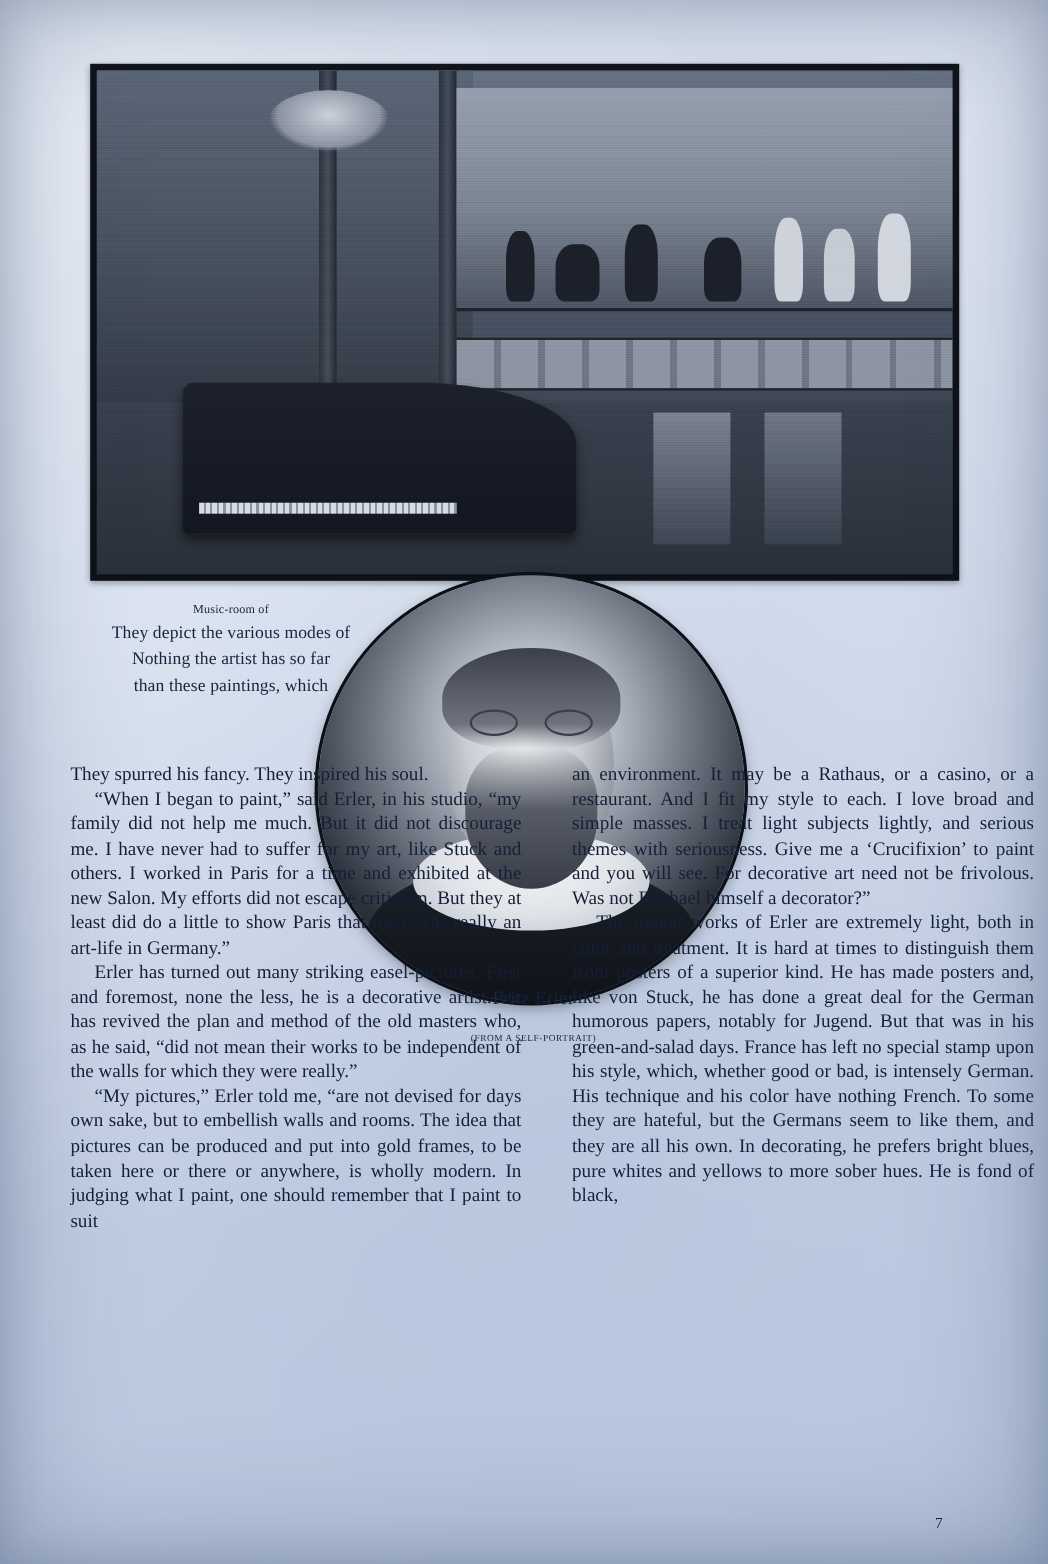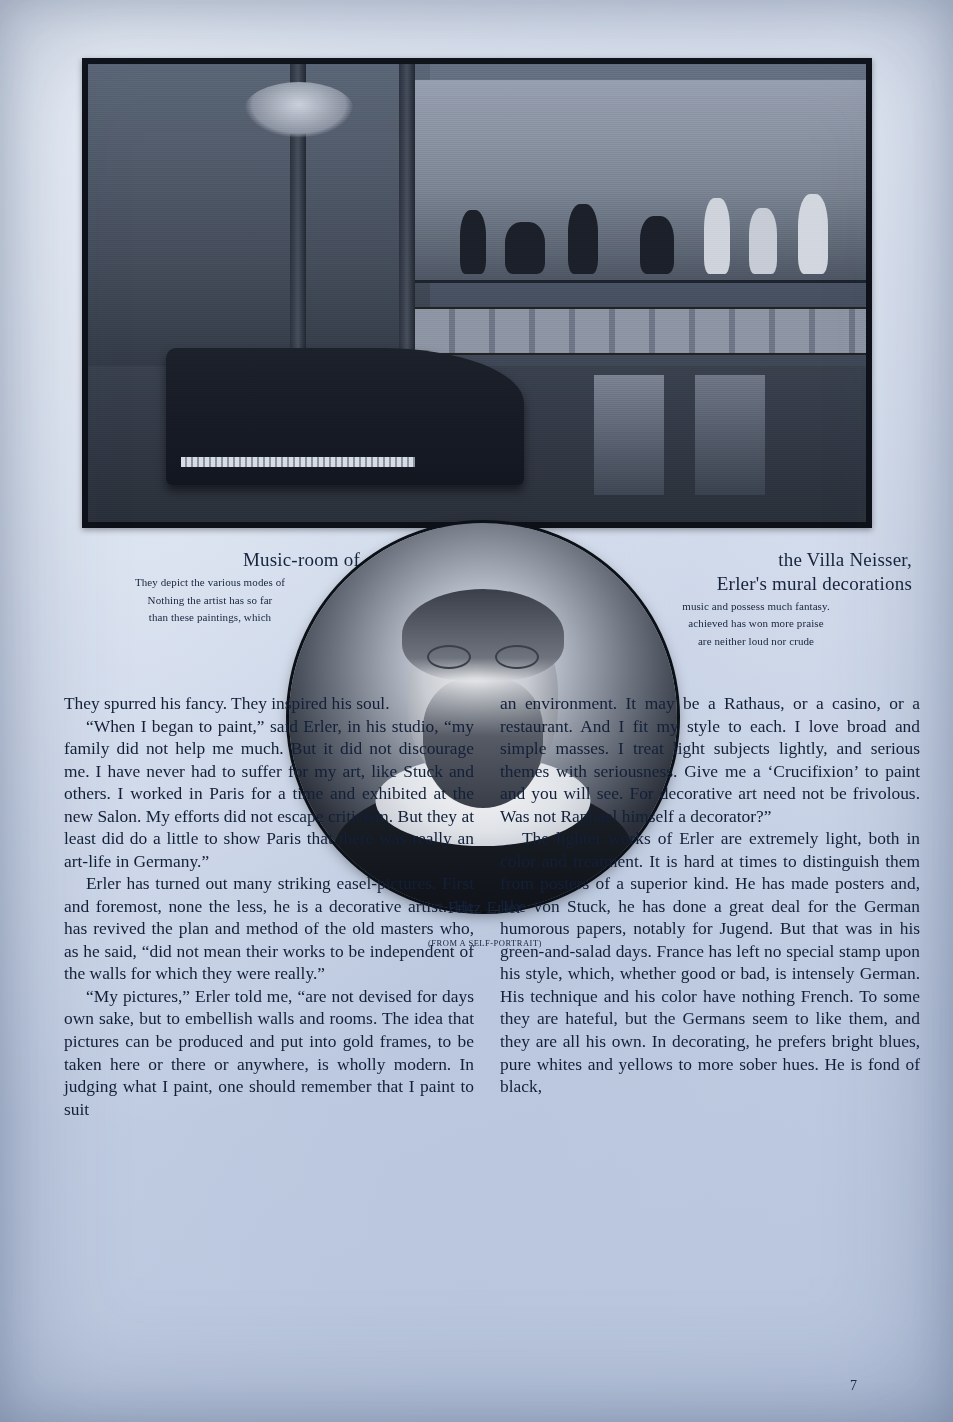--- a/index.html
+++ b/index.html
@@ -91,22 +91,22 @@
   }
   
   .cap{
     position:absolute;
     text-align:center;
     line-height:1.25;
     color:#16243d;
   }
   .cap-left{left:60px;top:548px;width:300px;}
   .cap-right{left:600px;top:548px;width:312px;}
-  .cap-l1{font-size:19px;letter-spacing:.2px;text-align:right;}
-  .cap-l2{font-size:11px;letter-spacing:.1px;margin-top:4px;}
+  .cap-l1{font-size:11px;letter-spacing:.2px;}
+  .cap-l2{font-size:16px;letter-spacing:.1px;margin-top:4px;}
   
   .portrait-wrap{
     position:absolute;left:289px;top:523px;width:388px;height:388px;
   }
   .portrait{
     position:absolute;inset:0;border-radius:50%;
     background:
       radial-gradient(circle at 50% 36%, #e3e7ee 0%, #b9c0cb 22%, #6f7682 46%, #2b303a 70%, #14181f 100%);
     box-shadow:0 0 0 3px #0c1017, 0 4px 14px rgba(0,0,0,0.4);
     overflow:hidden;
@@ -156,21 +156,21 @@
   .col{
     position:absolute;
     font-size:17.4px;
     line-height:1.295;
     text-align:justify;
     color:#132038;
   }
   .col p{margin:0;text-indent:22px;}
   .col p.noind{text-indent:0;margin-top:20px;}
   .col-left{left:64px;top:672px;width:410px;}
-  .col-right{left:500px;top:672px;width:420px;}
+  .col-right{left:520px;top:672px;width:420px;}
   
   .shape-l{float:right;width:0;}
   .shape-l i{display:block;clear:right;float:right;height:18px;}
   .shape-r{float:left;width:0;}
   .shape-r i{display:block;clear:left;float:left;height:18px;}
   .page-num{
     position:absolute;right:96px;bottom:28px;font-size:14px;color:#1a2740;
   }
 </style>
 </head>
@@ -204,27 +204,20 @@
     </div>
   </div>
 
   <div class="cap cap-left">
     <div class="cap-l1">Music-room of</div>
     <div class="cap-l2">They depict the various modes of</div>
     <div class="cap-l2">Nothing the artist has so far</div>
     <div class="cap-l2">than these paintings, which</div>
   </div>
 
-  <div class="cap cap-right">
-    <div class="cap-l1">the Villa Neisser,</div>
-    <div class="cap-l1">Erler's mural decorations</div>
-    <div class="cap-l2">music and possess much fantasy.</div>
-    <div class="cap-l2">achieved has won more praise</div>
-    <div class="cap-l2">are neither loud nor crude</div>
-  </div>
 
   <div class="portrait-wrap">
     <div class="portrait">
       <div class="body"></div>
       <div class="collar"></div>
       <div class="head"></div>
       <div class="beard"></div>
       <div class="hair"></div>
       <div class="glass">
           <i></i>

